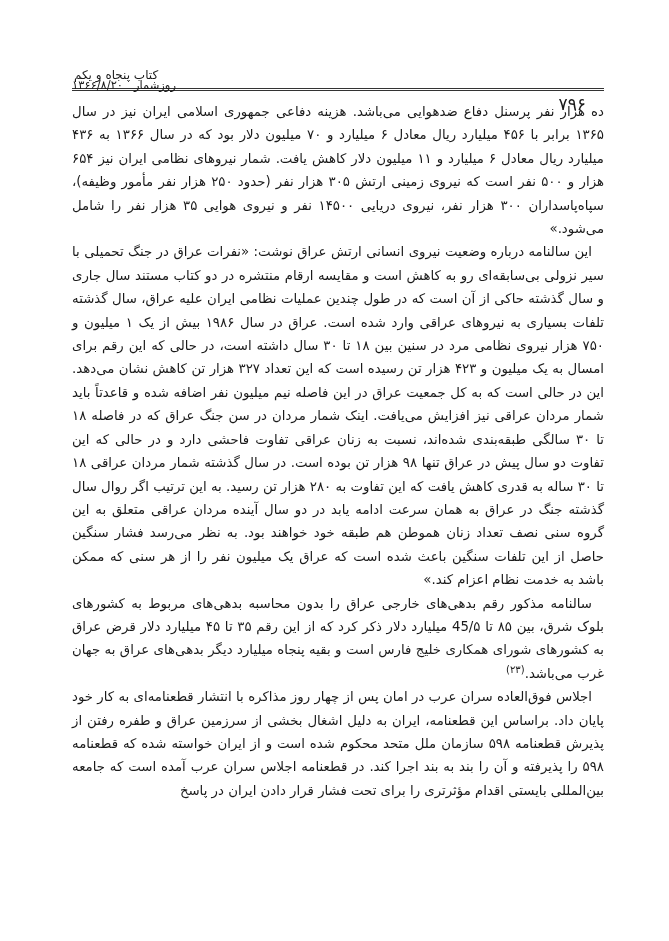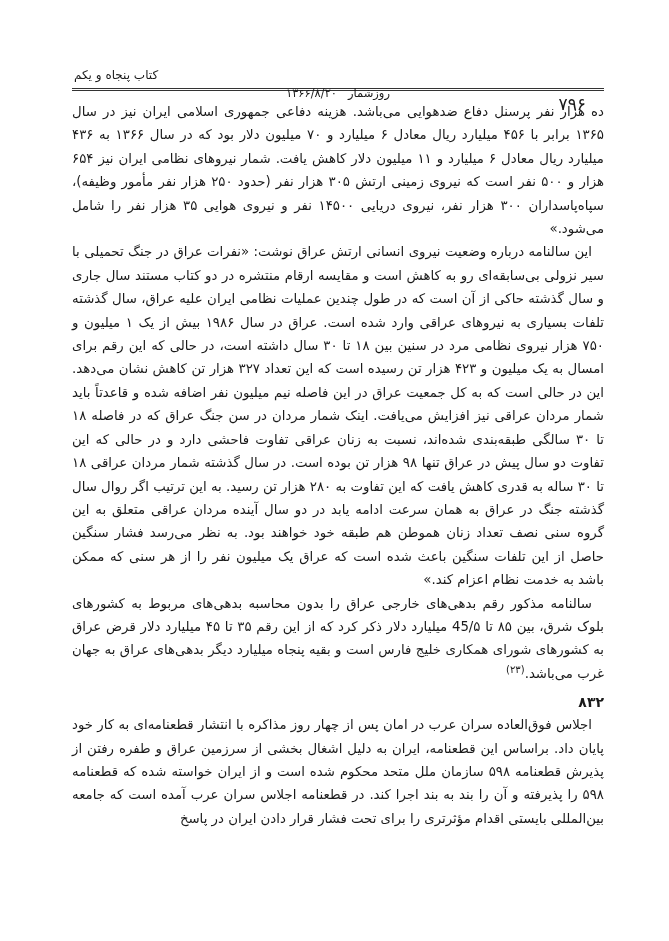--- a/index.html
+++ b/index.html
@@ -33,22 +33,22 @@
     position: absolute;
     right: 18px;
     top: 2px;
     font-size: 17px;
     margin-top: 26px;
   }
   .running-header .center {
     position: absolute;
     left: 0;
     right: 0;
-    top: 20px;
-    text-align: center;
+    top: 12px;
+    text-align: left;
     font-size: 11.5px;
   }
   .running-header .center .center-inner {
     display: inline-block;
     direction: rtl;
   }
   .running-header .book-title {
     position: absolute;
     left: 2px;
     top: 2px;
@@ -96,17 +96,16 @@
       </span>
     </div>
     <span class="book-title">کتاب پنجاه و یکم</span>
   </div>
 
   <div class="body-text">
     <p class="para">ده هزار نفر پرسنل دفاع ضدهوایی می‌باشد. هزینه دفاعی جمهوری اسلامی ایران نیز در سال ۱۳۶۵ برابر با ۴۵۶ میلیارد ریال معادل ۶ میلیارد و ۷۰ میلیون دلار بود که در سال ۱۳۶۶ به ۴۳۶ میلیارد ریال معادل ۶ میلیارد و ۱۱ میلیون دلار کاهش یافت. شمار نیروهای نظامی ایران نیز ۶۵۴ هزار و ۵۰۰ نفر است که نیروی زمینی ارتش ۳۰۵ هزار نفر (حدود ۲۵۰ هزار نفر مأمور وظیفه)، سپاه‌پاسداران ۳۰۰ هزار نفر، نیروی دریایی ۱۴۵۰۰ نفر و نیروی هوایی ۳۵ هزار نفر را شامل می‌شود.»</p>
     <p class="para indent">این سالنامه درباره وضعیت نیروی انسانی ارتش عراق نوشت: «نفرات عراق در جنگ تحمیلی با سیر نزولی بی‌سابقه‌ای رو به کاهش است و مقایسه ارقام منتشره در دو کتاب مستند سال جاری و سال گذشته حاکی از آن است که در طول چندین عملیات نظامی ایران علیه عراق، سال گذشته تلفات بسیاری به نیروهای عراقی وارد شده است. عراق در سال ۱۹۸۶ بیش از یک ۱ میلیون و ۷۵۰ هزار نیروی نظامی مرد در سنین بین ۱۸ تا ۳۰ سال داشته است، در حالی که این رقم برای امسال به یک میلیون و ۴۲۳ هزار تن رسیده است که این تعداد ۳۲۷ هزار تن کاهش نشان می‌دهد. این در حالی است که به کل جمعیت عراق در این فاصله نیم میلیون نفر اضافه شده و قاعدتاً باید شمار مردان عراقی نیز افزایش می‌یافت. اینک شمار مردان در سن جنگ عراق که در فاصله ۱۸ تا ۳۰ سالگی طبقه‌بندی شده‌اند، نسبت به زنان عراقی تفاوت فاحشی دارد و در حالی که این تفاوت دو سال پیش در عراق تنها ۹۸ هزار تن بوده است. در سال گذشته شمار مردان عراقی ۱۸ تا ۳۰ ساله به قدری کاهش یافت که این تفاوت به ۲۸۰ هزار تن رسید. به این ترتیب اگر روال سال گذشته جنگ در عراق به همان سرعت ادامه یابد در دو سال آینده مردان عراقی متعلق به این گروه سنی نصف تعداد زنان هموطن هم طبقه خود خواهند بود. به نظر می‌رسد فشار سنگین حاصل از این تلفات سنگین باعث شده است که عراق یک میلیون نفر را از هر سنی که ممکن باشد به خدمت نظام اعزام کند.»</p>
     <p class="para indent"><span>سالنامه مذکور رقم بدهی‌های خارجی عراق را بدون محاسبه بدهی‌های مربوط به کشورهای بلوک شرق، بین ۸۵ تا 45/۵ میلیارد دلار ذکر کرد که از این رقم ۳۵ تا ۴۵ میلیارد دلار قرض عراق به کشورهای شورای همکاری خلیج فارس است و بقیه پنجاه میلیارد دیگر بدهی‌های عراق به جهان غرب می‌باشد.</span><sup class="fn">(۲۳)</sup></p>
 
-    <div class="section-heading">۸۳۲</div>
     <p class="para indent">اجلاس فوق‌العاده سران عرب در امان پس از چهار روز مذاکره با انتشار قطعنامه‌ای به کار خود پایان داد. براساس این قطعنامه، ایران به دلیل اشغال بخشی از سرزمین عراق و طفره رفتن از پذیرش قطعنامه ۵۹۸ سازمان ملل متحد محکوم شده است و از ایران خواسته شده که قطعنامه ۵۹۸ را پذیرفته و آن را بند به بند اجرا کند. در قطعنامه اجلاس سران عرب آمده است که جامعه بین‌المللی بایستی اقدام مؤثرتری را برای تحت فشار قرار دادن ایران در پاسخ</p>
   </div>
 
 </div>
 
 </body></html>

